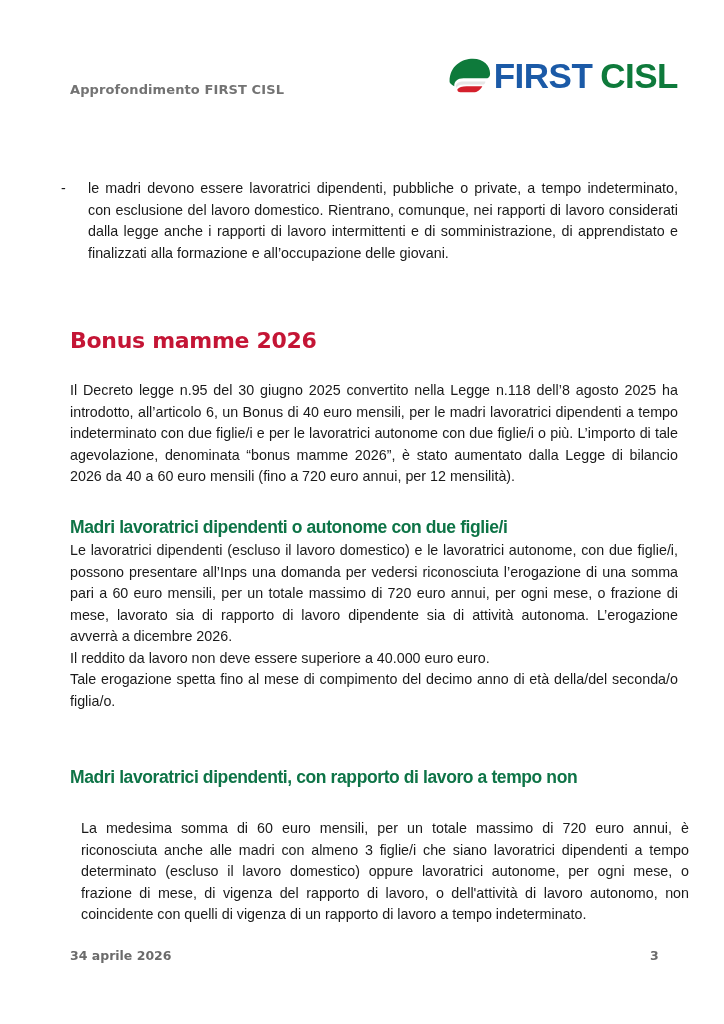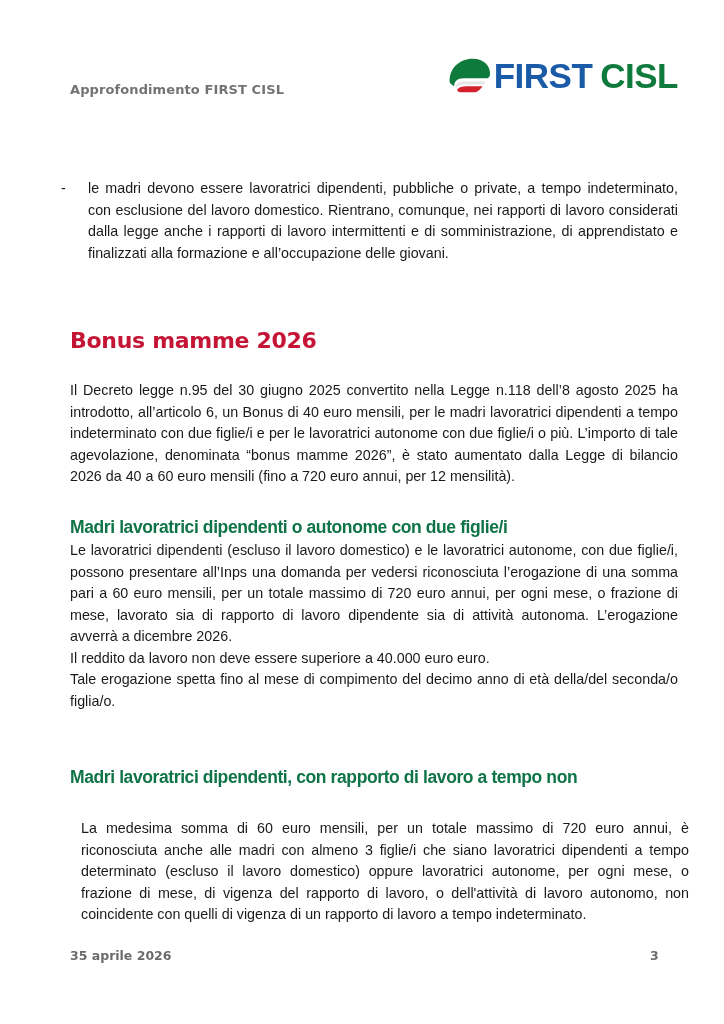--- a/index.html
+++ b/index.html
@@ -62,14 +62,14 @@
 </div>
 
 <div class="abs h2 h2b">
   <span class="line">Madri lavoratrici dipendenti, con rapporto di lavoro a tempo non</span>
 </div>
 
 <div class="abs para sec2">
   <div><span>La medesima somma di </span><b>60 euro mensili</b><span>, per un totale  massimo di 720 euro annui, è riconosciuta anche alle </span><b>madri con almeno 3 figlie/i</b><span> che siano </span><b>lavoratrici dipendenti a tempo determinato</b><span> (escluso il lavoro domestico) oppure </span><b>lavoratrici autonome</b><span>, per ogni mese, o frazione  di  mese, di vigenza del rapporto di lavoro, o dell'attività  di  lavoro autonomo, non coincidente con quelli di vigenza di  un  rapporto  di  lavoro  a tempo indeterminato.</span></div>
 </div>
 
-<div class="abs footer-date">35 aprile 2026</div>
+<div class="abs footer-date">34 aprile 2026</div>
 <div class="abs footer-page">3</div>
 
 </body></html>

